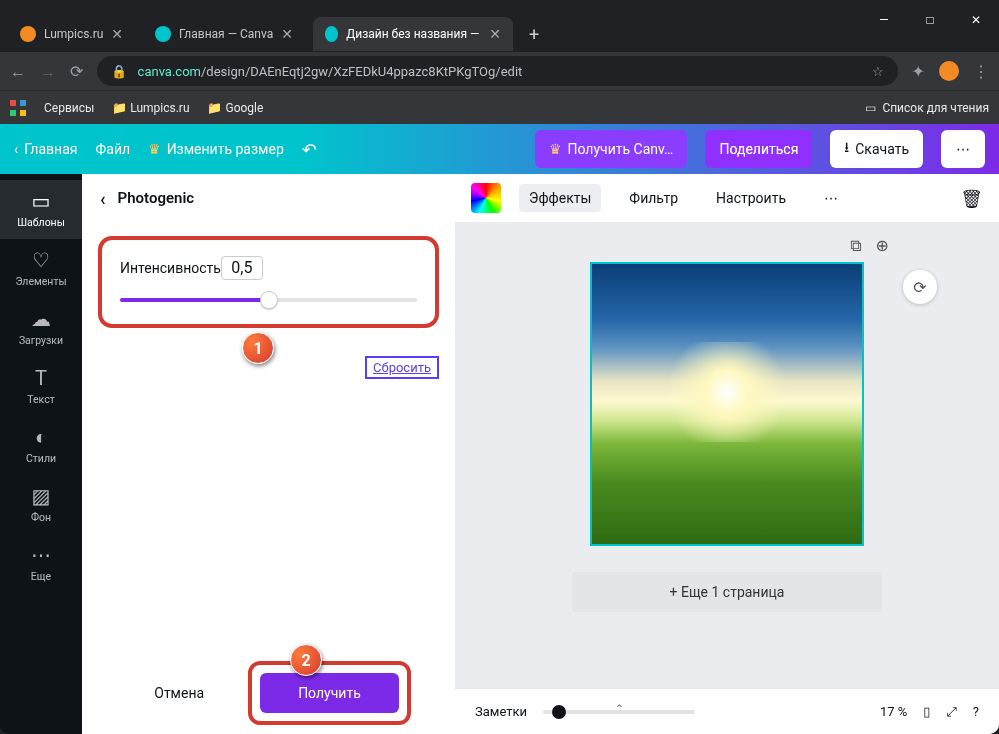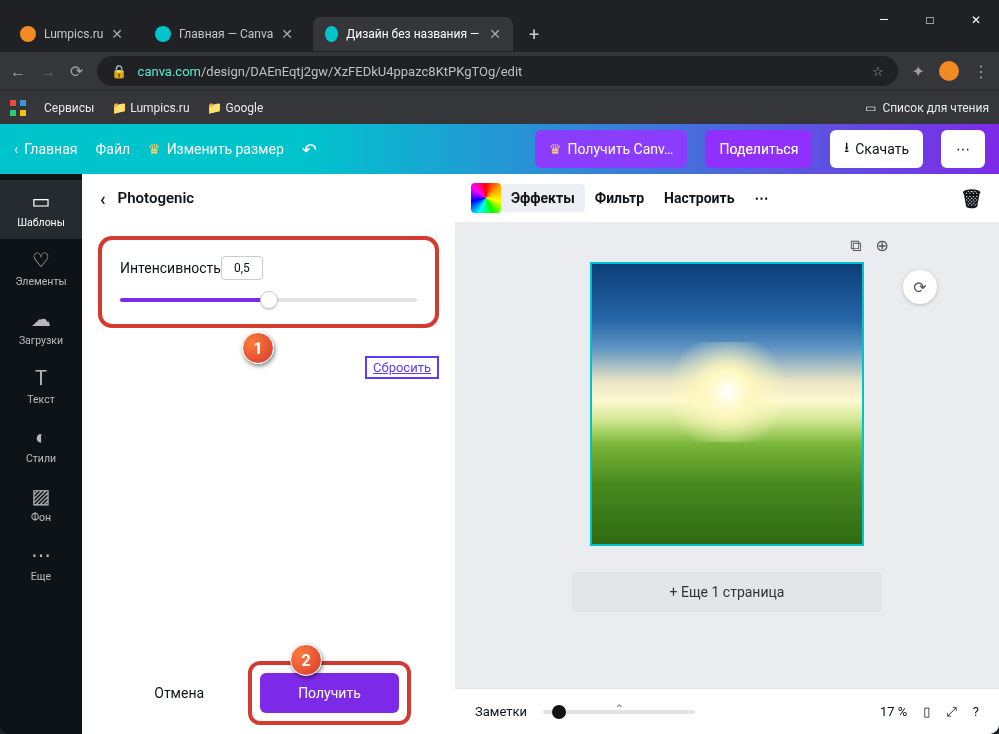--- a/index.html
+++ b/index.html
@@ -44,33 +44,33 @@
 .sidebar-rail { width:82px; background:#0e1318; display:flex; flex-direction:column; align-items:center; padding-top:6px; }
 .rail-item { width:100%; display:flex; flex-direction:column; align-items:center; gap:4px; padding:10px 0; color:rgba(255,255,255,0.7); font-size:10.5px; }
 .rail-item.active { background:rgba(255,255,255,0.1); color:#fff; }
 .rail-icon { font-size:20px; height:22px; display:flex; align-items:center; justify-content:center; }
 .panel { width:373px; background:#fff; display:flex; flex-direction:column; }
 .panel-head { display:flex; align-items:center; gap:12px; height:48px; padding:0 18px; font-size:15px; font-weight:600; color:#0e1318; }
 .panel-head .back { font-size:18px; color:#0e1318; }
 .panel-body { flex:1; padding:14px 16px; position:relative; }
 .callout-box { border:4px solid #d43a2f; border-radius:14px; padding:16px 18px 22px; background:#fff; }
 .slider-row { display:flex; align-items:center; font-size:14px; color:#0e1318; }
-.slider-val { width:42px; height:24px; border:1px solid #ccc; border-radius:4px; text-align:center; font-size:12px; line-height:22px; }
+.slider-val { width:42px; height:24px; border:1px solid #ccc; border-radius:4px; text-align:center; font-size:16px; line-height:22px; }
 .slider-track { position:relative; height:4px; background:#e3e3e3; border-radius:2px; margin-top:18px; }
 .slider-fill { position:absolute; left:0; top:0; height:4px; background:#7d2ae8; border-radius:2px; }
 .slider-thumb { position:absolute; top:-7px; width:18px; height:18px; background:#fff; border:1px solid #ccc; border-radius:50%; transform:translateX(-50%); box-shadow:0 1px 2px rgba(0,0,0,0.2); }
 .reset-row { display:flex; justify-content:flex-end; margin-top:28px; }
 .reset-link { border:2px solid #5a3cff; color:#5a3cff; padding:2px 6px; font-size:13px; text-decoration:underline; }
 .num-badge { position:absolute; width:32px; height:32px; border-radius:50%; background:radial-gradient(circle at 30% 30%,#ff7a3c,#d43a2f); color:#fff; font-weight:700; display:flex; align-items:center; justify-content:center; box-shadow:1px 2px 4px rgba(0,0,0,0.5); border:1px solid #fff; }
 .panel-footer { height:82px; display:flex; align-items:center; justify-content:center; gap:16px; padding:0 18px; position:relative; }
 .footer-box { border:4px solid #d43a2f; border-radius:12px; padding:8px; display:flex; }
 .btn-cancel { padding:0 28px; height:40px; font-size:14px; color:#0e1318; background:transparent; border:none; }
 .btn-apply { height:40px; padding:0 38px; background:#7d2ae8; color:#fff; border-radius:6px; font-size:14px; border:none; }
 .canvas-col { flex:1; background:#ebecf0; display:flex; flex-direction:column; }
-.ctx-toolbar { height:48px; background:#fff; display:flex; align-items:center; padding:0 16px; font-size:14px; color:#0e1318;font-weight:bold; }
+.ctx-toolbar { height:48px; background:#fff; display:flex; align-items:center; padding:0 16px; gap:18px; font-size:14px; color:#0e1318; }
 .swatch { width:30px; height:30px; border-radius:4px; background:conic-gradient(red,orange,yellow,lime,cyan,blue,magenta,red); }
 .ctx-item { padding:6px 10px; border-radius:4px; }
 .ctx-item.active { background:#eceef1; }
 .ctx-spacer { flex:1; }
 .trash { color:#0e1318; font-size:18px; }
 .canvas-area { flex:1; position:relative; overflow:auto; }
 .page-actions { position:absolute; top:14px; right:110px; display:flex; gap:14px; color:#555; }
 .artboard { position:absolute; top:42px; left:50%; transform:translateX(-50%); width:270px; height:280px; background:linear-gradient(to bottom,#0b3e78 0%,#2666a8 20%,#5f94c3 30%,#e9e5c4 42%,#fff9d0 49%,#cfe68f 56%,#7db83c 64%,#4a8b1f 78%,#2f6a12 100%); outline:2px solid #00c4cc; box-shadow:0 0 0 1px rgba(0,0,0,0.15); position:absolute; }
 .sun { position:absolute; top:35%; left:50%; transform:translate(-50%,-20%); width:140px; height:100px; background:radial-gradient(circle,#fff 0%,#fff8c0 25%,rgba(255,248,192,0.5) 45%,rgba(255,248,192,0) 70%); }
 .rotate-btn { position:absolute; top:48px; right:62px; width:34px; height:34px; border-radius:50%; background:#fff; box-shadow:0 1px 4px rgba(0,0,0,0.2); display:flex; align-items:center; justify-content:center; color:#555; }

